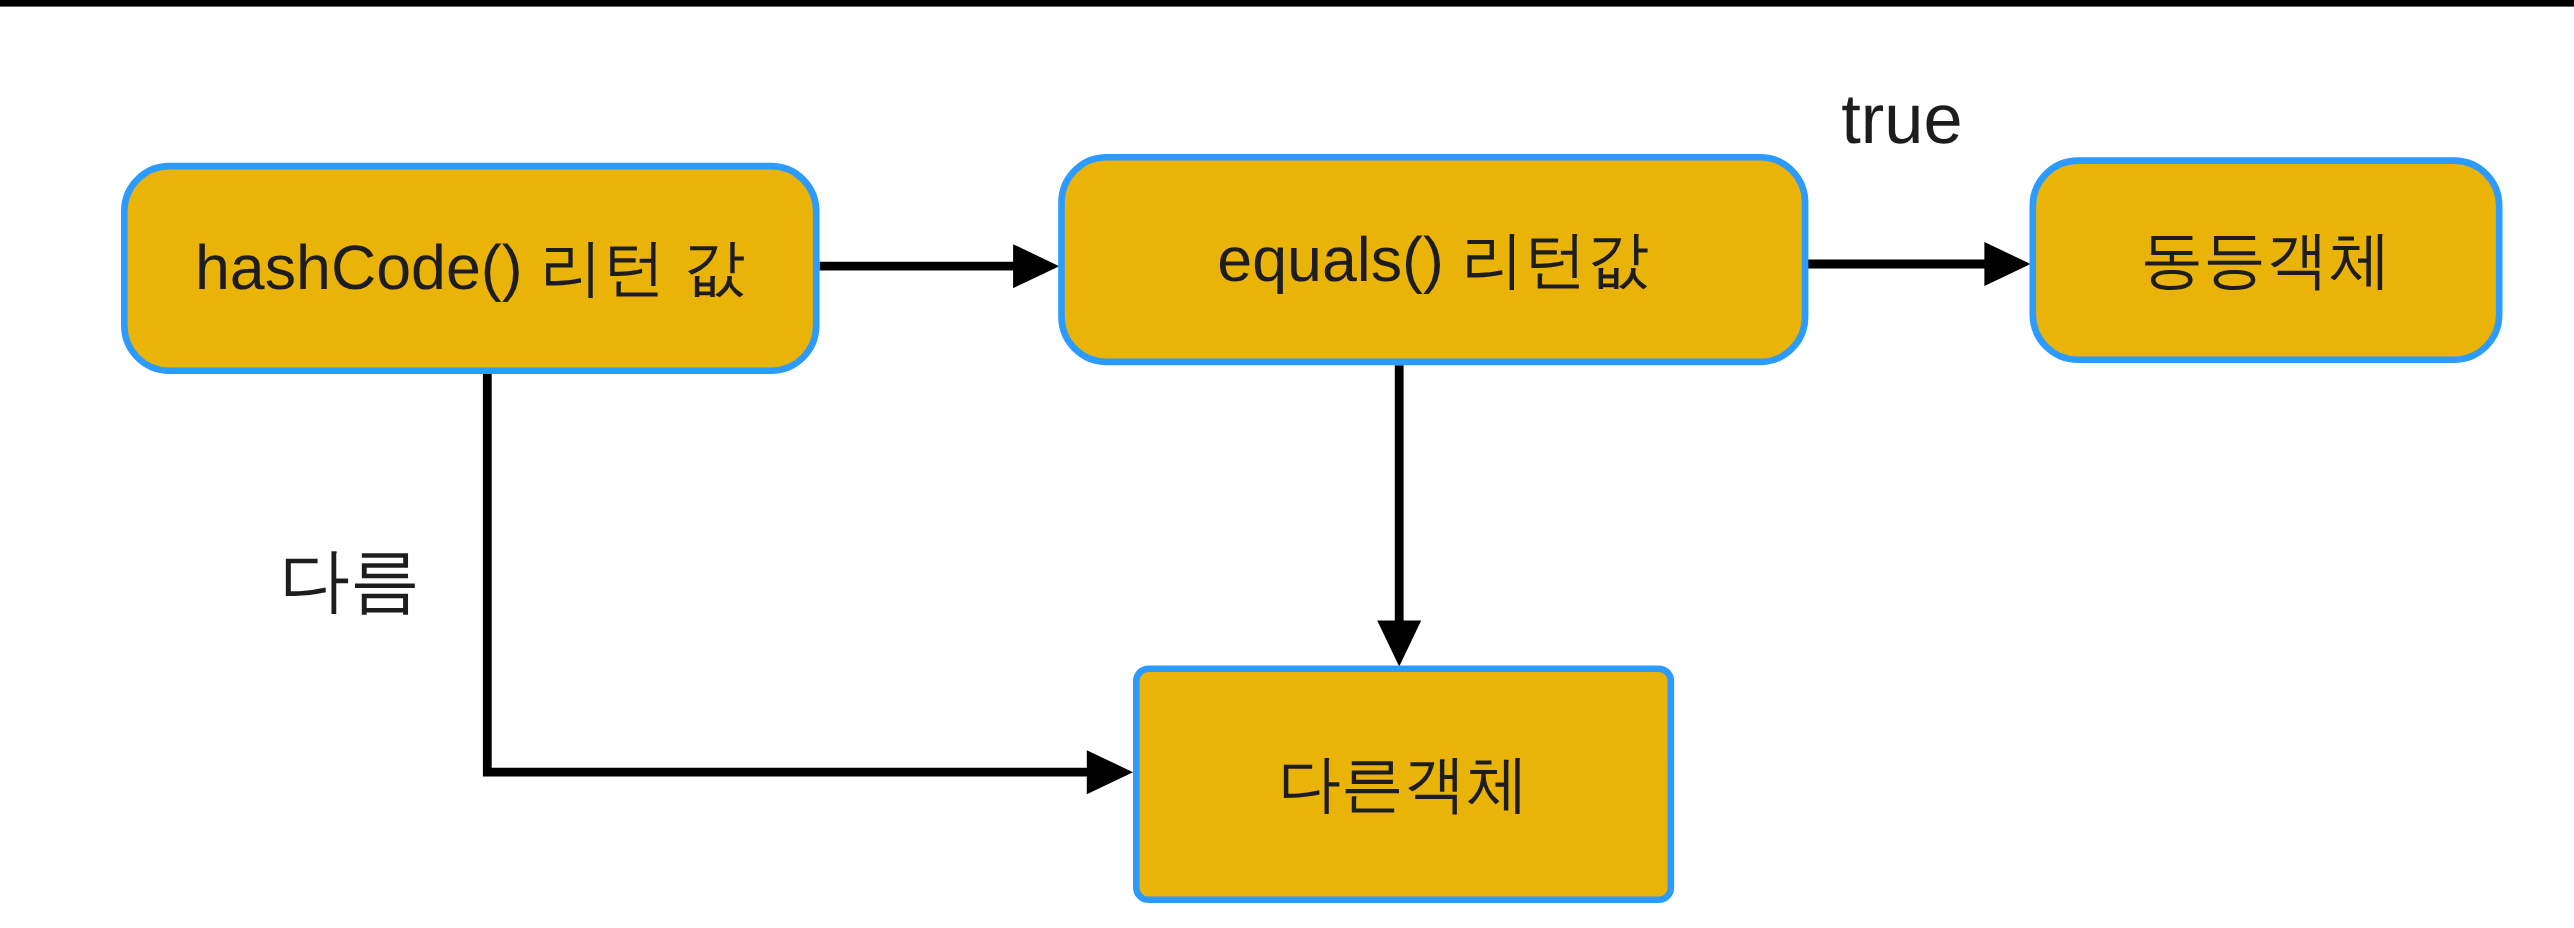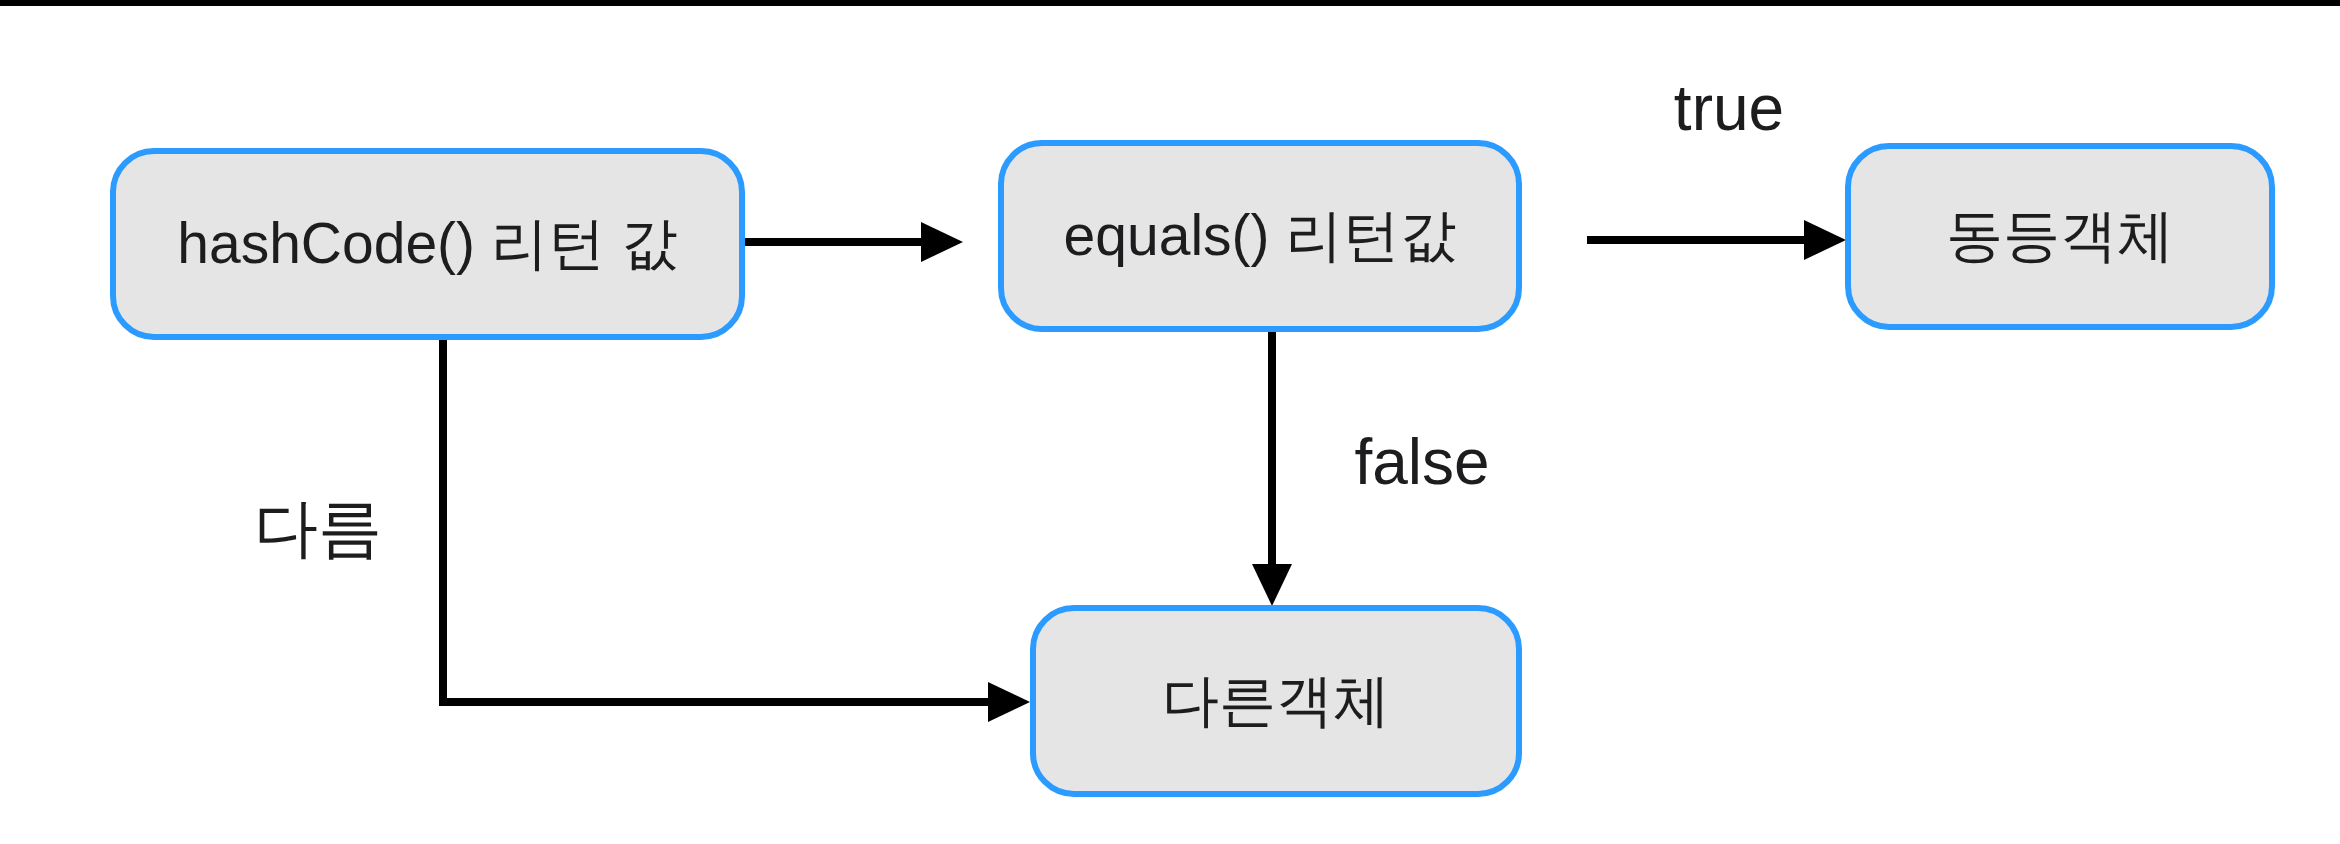--- a/index.html
+++ b/index.html
@@ -15,34 +15,34 @@
     position: absolute;
     left: 0; top: 0;
     width: 2340px; height: 6px;
     background: #000000;
   }
   .node {
     position: absolute;
     box-sizing: border-box;
     border: 6px solid #2b9bff;
     border-radius: 44px;
-    background: #e5e5e5;
+    background: #eab308;
     display: flex;
     align-items: center;
     justify-content: center;
     color: #1d1d1f;
     font-size: 57px;
     font-weight: 500;
     letter-spacing: 0px;
     white-space: nowrap;
   }
   #node-hashcode        { left: 110px;  top: 148px; width: 635px; height: 192px; }
-  #node-equals          { left: 998px;  top: 140px; width: 524px; height: 192px; text-align: center; }
+  #node-equals          { left: 962px;  top: 140px; width: 682px; height: 192px; text-align: center; }
   #node-equal-object    { left: 1845px; top: 143px; width: 430px; height: 187px; }
-  #node-different-object{ left: 1030px; top: 605px; width: 492px; height: 192px; }
+  #node-different-object{ left: 1030px; top: 605px; width: 492px; height: 216px; border-radius: 14px; }
 
   .edge-label {
     position: absolute;
     transform: translate(-50%, -50%);
     color: #1d1d1f;
     font-size: 64px;
     font-weight: 500;
     white-space: nowrap;
   }
   #label-same      { left: 848px;  top: 100px; }
@@ -98,17 +98,16 @@
     <span>동등객체</span>
   </div>
 
   <div class="node" id="node-different-object">
     <span>다른객체</span>
   </div>
 
 
   <div class="edge-label" id="label-true">true</div>
 
-  <div class="edge-label" id="label-false">false</div>
 
   <div class="edge-label" id="label-different">다름</div>
 
 </div>
 
 </body></html>

